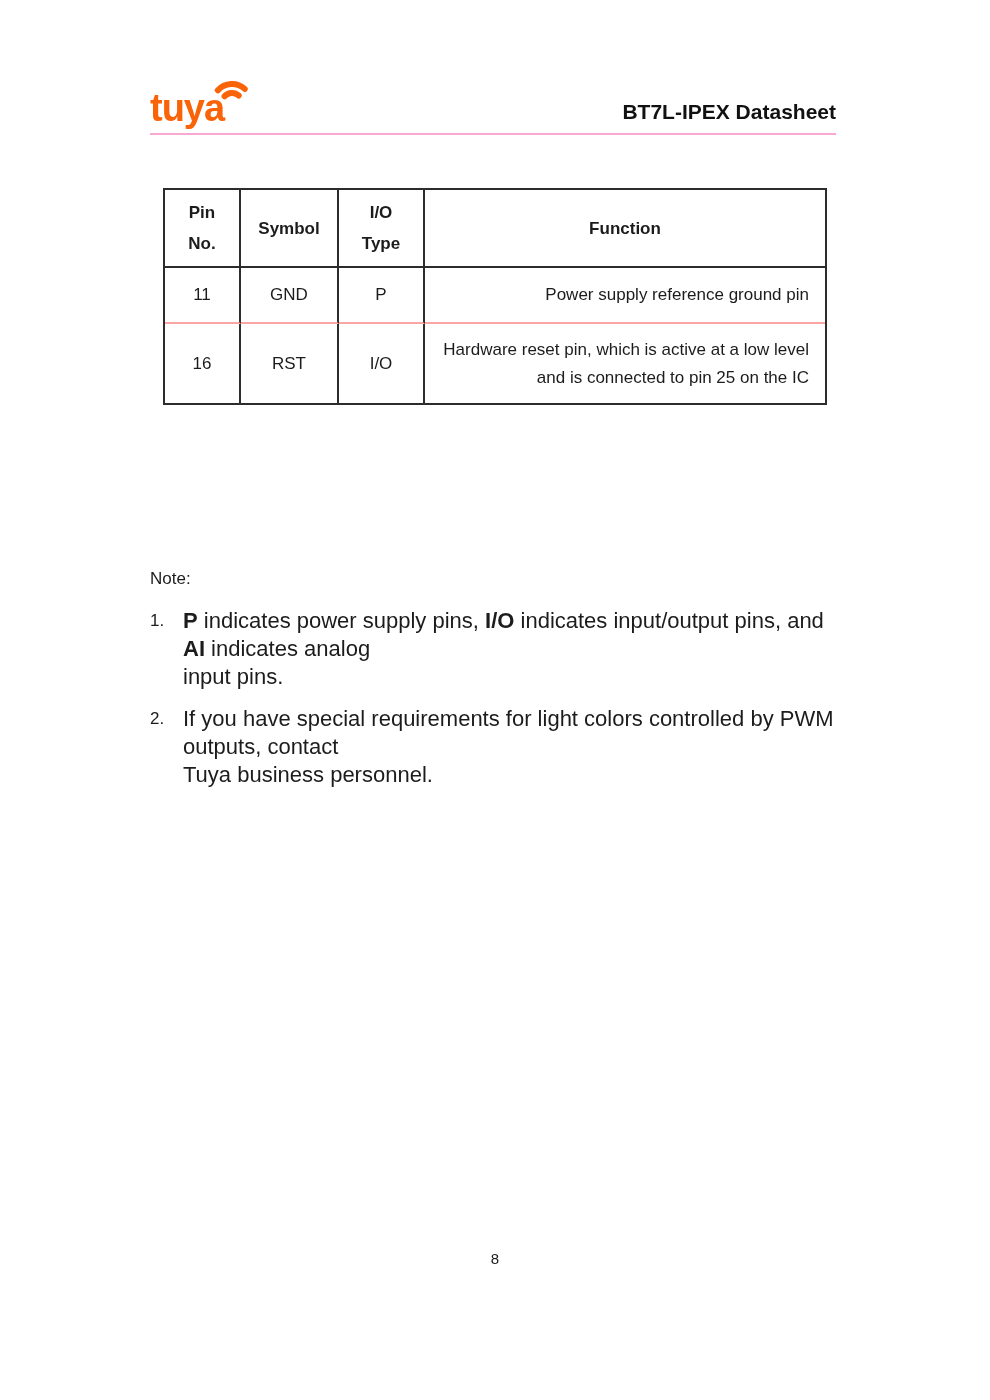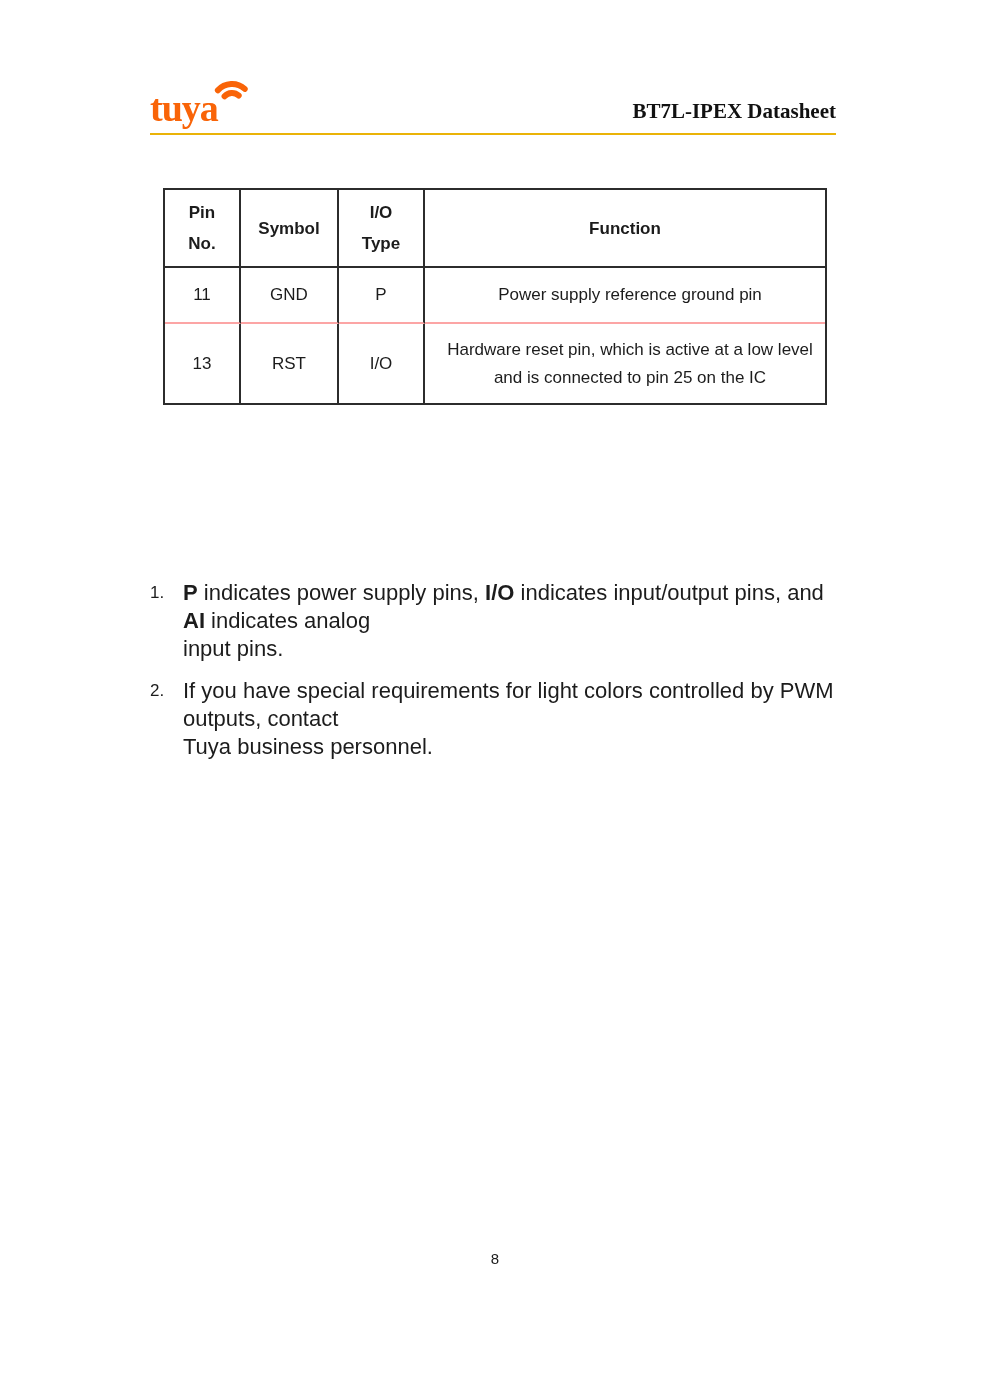--- a/index.html
+++ b/index.html
@@ -6,22 +6,21 @@
   body{
     width:990px;height:1400px;position:relative;background:#ffffff;
     font-family:"Liberation Sans","DejaVu Sans",sans-serif;
     color:#1c1c1c;
   }
   .page{position:absolute;inset:0;background:#ffffff;}
 
   
   .header{
     position:absolute;left:150px;top:74px;width:686px;height:59px;
-    border-bottom:2px solid #eab308;
-    font-family:Liberation Serif, serif;
+    border-bottom:2px solid #f9a8d4;
   }
   .logo{position:absolute;left:0;top:14px;height:44px;width:110px;}
   .logo-text{
     font-weight:bold;font-size:38px;line-height:40px;color:#F96408;
     letter-spacing:-1px;display:inline-block;
   }
   .logo-arc{position:absolute;left:57px;top:-14px;}
   .doc-title{
     position:absolute;right:0;bottom:9px;
     font-size:21px;font-weight:bold;color:#111111;white-space:nowrap;
@@ -44,21 +43,21 @@
   .pin-table thead th{
     font-weight:bold;line-height:31px;text-align:center;
     white-space:pre-line;border-bottom:2px solid #2c2c2c;
   }
   .pin-table tbody td{
     line-height:28px;text-align:center;
     border-bottom:2px solid #fca5a5;
   }
   .pin-table tbody tr:last-child td{border-bottom:none;}
   .pin-table td.fn-cell{
-    text-align:center;padding:0 0 0 10px;white-space:pre-line;
+    text-align:right;padding:0 16px 0 10px;white-space:pre-line;
   }
   .row-h{height:78px;}
   .row-1{height:56px;}
   .row-2{height:84px;}
   .row-3{height:79px;}
   .row-4{height:55px;}
 
   
   .notes{position:absolute;left:150px;top:565px;width:690px;}
   .notes-label{font-size:17px;line-height:28px;}
@@ -109,30 +108,31 @@
       </tr>
     </thead>
     <tbody>
       <tr class="row-1">
         <td>11</td>
         <td>GND</td>
         <td>P</td>
         <td class="fn-cell">Power supply reference ground pin</td>
       </tr>
       <tr class="row-3">
-        <td>13</td>
+        <td>16</td>
         <td>RST</td>
         <td>I/O</td>
         <td class="fn-cell">Hardware reset pin, which is active at a low level
 and is connected to pin 25 on the IC</td>
       </tr>
     </tbody>
   </table>
 
   <div class="notes">
+    <div class="notes-label">Note:</div>
 
     <div class="note-item">
       <span class="note-num">1.</span>
       <span class="note-text"><b>P</b><span> indicates power supply pins, </span><b>I/O</b><span> indicates input/output pins, and </span><b>AI</b><span> indicates analog
 input pins.</span></span>
     </div>
 
     <div class="note-item">
       <span class="note-num">2.</span>
       <span class="note-text">If you have special requirements for light colors controlled by PWM outputs, contact

